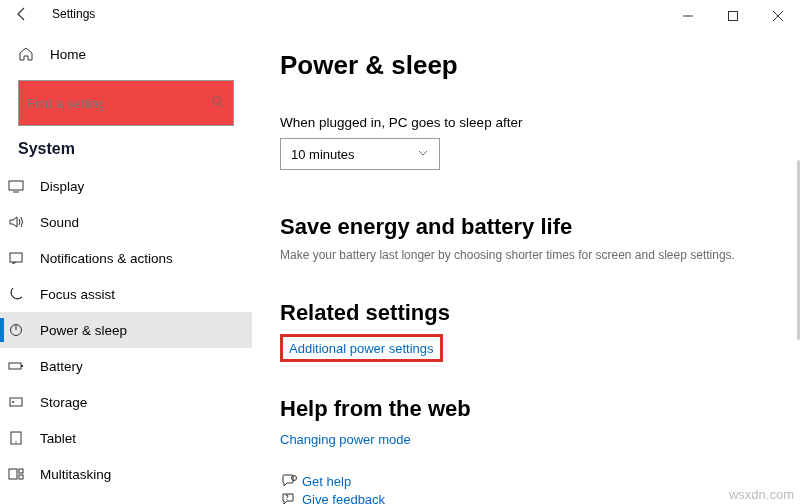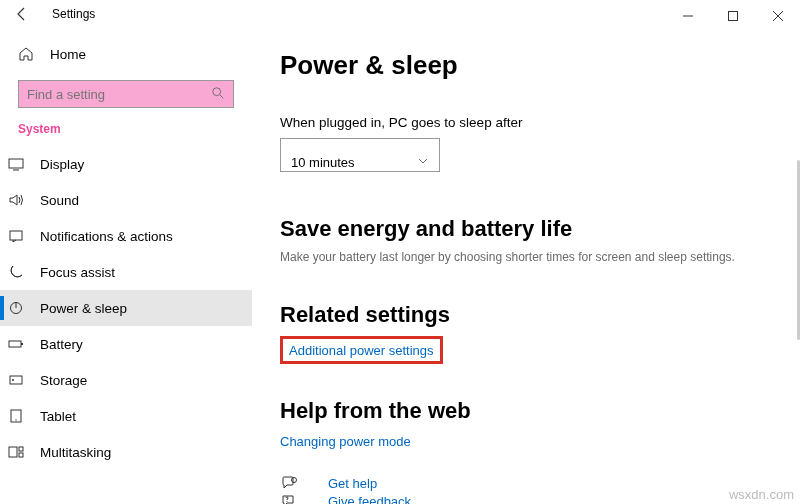--- a/index.html
+++ b/index.html
@@ -11,47 +11,47 @@
 .winbtns { display: flex; }
 .winbtn { width: 45px; height: 30px; display: flex; align-items: center; justify-content: center; font-size: 11px; color: #333; cursor: pointer; }
 .winbtn svg { width: 10px; height: 10px; }
 
 .container { display: flex; height: calc(100% - 32px); }
 .sidebar { width: 252px; padding: 6px 0 0 0; display: flex; flex-direction: column; }
 .home { display: flex; align-items: center; gap: 16px; padding: 8px 18px; font-size: 13.5px; color: #000; cursor: pointer; }
 .home .icon { width: 16px; height: 16px; display: flex; align-items: center; justify-content: center; }
 
 .search-wrap { padding: 10px 18px 14px; }
-.search { width: 100%; height: 28px; border: 1px solid #999; display: flex; align-items: center; padding: 0 8px; background: #f9a8d4; }
+.search { width: 100%; height: 46px; border: 1px solid #999; display: flex; align-items: center; padding: 0 8px; background: #ef4444; }
 .search input { flex: 1; border: none; outline: none; font-size: 13px; background: transparent; }
 .search .sicon { color: #666; font-size: 14px; }
 
-.section-label { padding: 0 18px 10px; font-size: 12px; font-weight: 600; color: #ec4899; }
+.section-label { padding: 0 18px 10px; font-size: 16px; font-weight: 600; color: #0f172a; }
 
 .navlist { flex: 1; overflow-y: auto; position: relative; }
 .navitem { display: flex; align-items: center; gap: 16px; padding: 10px 8px; font-size: 13.5px; color: #000; cursor: pointer; position: relative; }
 .navitem.active { background: #e6e6e6; }
 .navitem.active::before { content: ""; position: absolute; left: 0; top: 6px; bottom: 6px; width: 4px; background: #0078d4; }
 .navitem .icon { width: 16px; height: 16px; display: flex; align-items: center; justify-content: center; color: #333; flex-shrink: 0; }
 
 .scrollbar-track { position: absolute; right: 0; top: 160px; width: 3px; height: 180px; background: #ccc; border-radius: 2px; }
 
 .main { flex: 1; padding: 18px 28px; overflow-y: auto; color: #000; }
 h1 { font-size: 26px; font-weight: 600; margin-bottom: 34px; }
 .field-label { font-size: 13.5px; margin-bottom: 8px; }
-.dropdown { width: 160px; height: 32px; border: 1px solid #999; display: flex; align-items: flex-start; justify-content: space-between; padding: 16px 10px; font-size: 13px; cursor: pointer; margin-bottom: 44px; }
+.dropdown { width: 160px; height: 32px; border: 1px solid #999; display: flex; align-items: center; justify-content: space-between; padding: 4px 10px; font-size: 13px; cursor: pointer; margin-bottom: 44px; }
 .dropdown .chev { color: #666; }
 
 h2 { font-size: 22px; font-weight: 600; margin-bottom: 8px; }
 .desc { font-size: 12px; color: #6b6b6b; margin-bottom: 38px; }
 
 .link { font-size: 13px; color: #0067c0; cursor: pointer; display: inline-block; }
 .highlight-box { border: 3px solid #d93025; padding: 2px 6px; display: inline-block; margin-bottom: 34px; }
 
-.help-row { display: flex; align-items: center; gap: 30px; margin-top: 0; text-align: right; }
+.help-row { display: flex; align-items: center; gap: 4px; margin-top: 0; text-align: right; }
 .help-row .hicon { width: 18px; height: 18px; display: flex; align-items: center; justify-content: center; color: #333; }
 
 .watermark { position: absolute; right: 6px; bottom: 2px; font-size: 13px; color: #bbb; }
 </style>
 </head>
 <body>
 
 <div class="titlebar">
   <span class="back">
     <svg width="16" height="16" viewBox="0 0 16 16">

